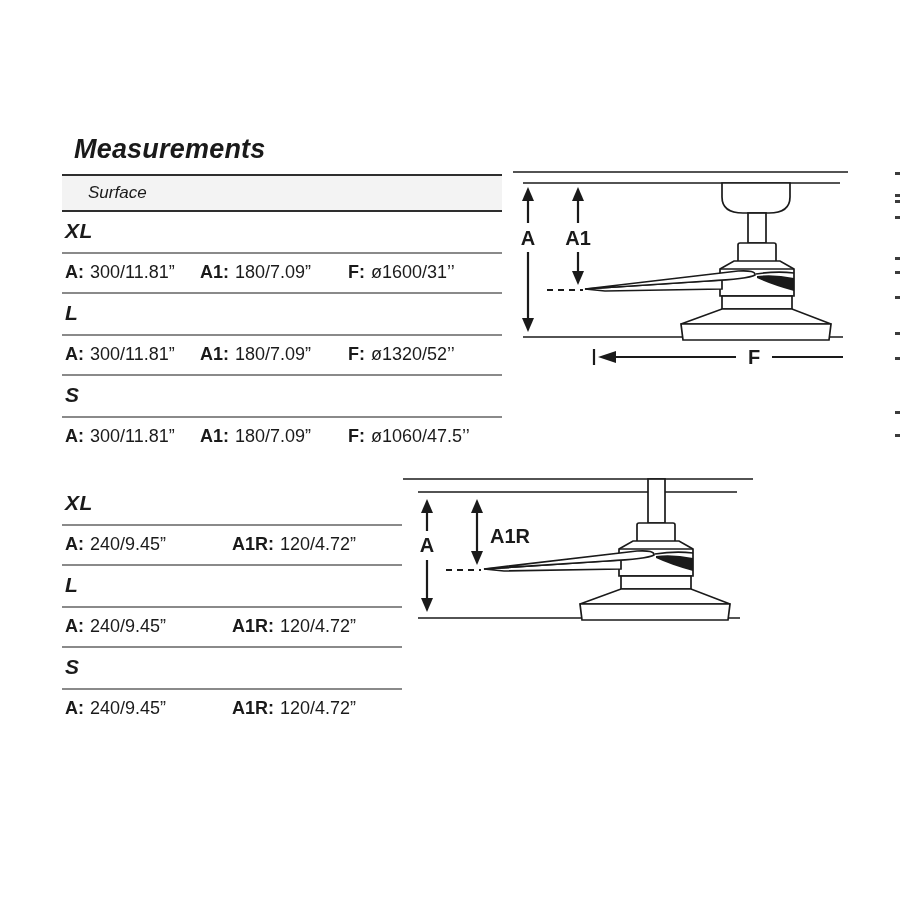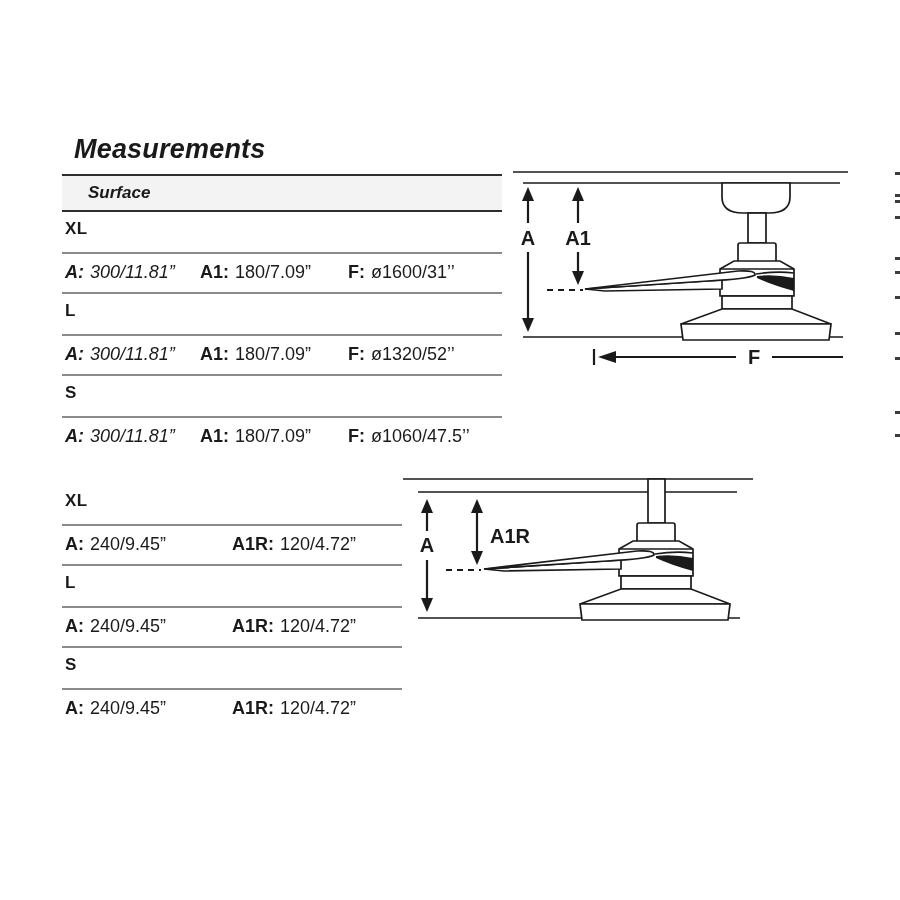--- a/index.html
+++ b/index.html
@@ -13,36 +13,36 @@
   .title{
     position:absolute;left:74px;top:134px;margin:0;
     font-size:27px;font-weight:bold;font-style:italic;letter-spacing:.2px;
   }
   .tbl{position:absolute;box-sizing:border-box;}
   .tbl .band{
     box-sizing:border-box;height:38px;display:flex;align-items:center;
     background:var(--band_bg);
     border-top:2px solid var(--band_border);
     border-bottom:2px solid var(--band_border);
-    padding-left:26px;font-size:17px;font-weight:bold;font-style:italic;text-align:center;
+    padding-left:26px;font-size:17px;font-weight:normal;font-style:italic;text-align:center;
   }
   .size-row{
     box-sizing:border-box;height:42px;padding:7px 0 0 3px;
     border-bottom:2px solid var(--row_line);
-    font-size:17px;font-weight:bold;letter-spacing:.5px;
+    font-size:21px;font-weight:bold;letter-spacing:.5px;font-style:italic;
   }
   .data-row{
     box-sizing:border-box;height:40px;padding:8px 0 0 3px;
     border-bottom:2px solid var(--row_line);
     font-size:18px;white-space:nowrap;
   }
   .data-row.last{border-bottom:none;}
   .pair{display:inline-block;vertical-align:top;}
   .pair b{margin-right:6px;}
-  .w1s{width:130px;font-style:italic;} .w2s{width:143px;}
+  .w1s{width:130px;} .w2s{width:143px;}
   .w1r{width:162px;}
   svg.diag{position:absolute;}
   svg text{font-family:"Liberation Sans","DejaVu Sans",sans-serif;font-weight:bold;font-size:20px;fill:var(--text);}
   .edge-frag{position:absolute;left:895px;width:5px;height:3px;background:var(--text);opacity:.85;}
 </style>
 </head>
 <body>
 
 <div class="page">
 

